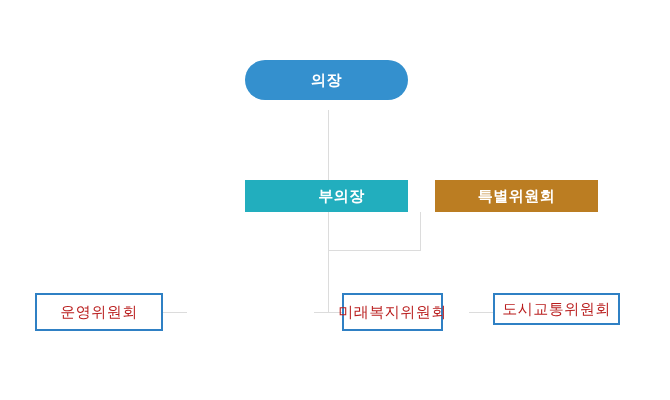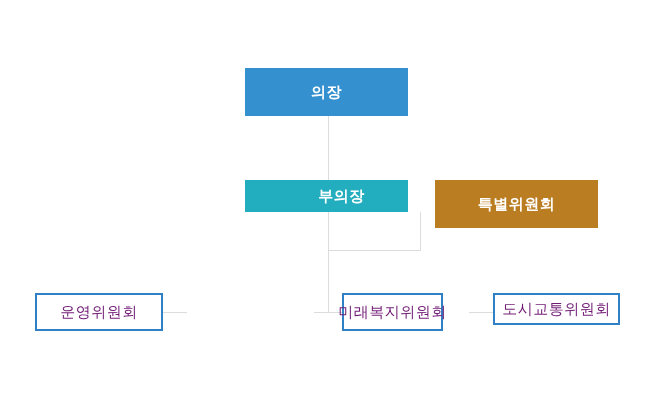--- a/index.html
+++ b/index.html
@@ -47,21 +47,21 @@
   }
   .node-vice {
     background: #22aebe;
   }
   .node-special {
     background: #bb7d22;
   }
   .node-committee {
     background: #ffffff;
     border: 2px solid #2f80c4;
-    color: #701a75;
+    color: #b91c1c;
     font-weight: normal;
     font-size: 15px;
   }
 </style>
 </head>
 <body>
 
 <div id="org-chart">
 
   <div class="conn conn-v" style="left:328px; top:110px; height:70px;"></div>
@@ -71,25 +71,25 @@
   <div class="conn conn-h" style="left:328px; top:250px; width:93px;"></div>
 
   <div class="conn conn-v" style="left:420px; top:212px; height:39px;"></div>
 
   <div class="conn conn-v" style="left:328px; top:250px; height:62px;"></div>
 
   <div class="conn conn-h" style="left:163px; top:312px; width:24px;"></div>
   <div class="conn conn-h" style="left:314px; top:312px; width:28px;"></div>
   <div class="conn conn-h" style="left:469px; top:312px; width:24px;"></div>
 
-  <div class="node node-filled node-chair" style="left:245px; top:68px; width:163px; height:48px;">의장</div>
+  <div class="node node-filled node-chair" style="left:245px; top:60px; width:163px; height:40px;border-radius:20px;">의장</div>
 
   <div class="node node-filled node-vice" style="left:245px; top:180px; width:163px; height:32px;padding-left:30px;">부의장</div>
 
-  <div class="node node-filled node-special" style="left:435px; top:180px; width:163px; height:48px;">특별위원회</div>
+  <div class="node node-filled node-special" style="left:435px; top:180px; width:163px; height:32px;">특별위원회</div>
 
   <div class="node node-committee" style="left:35px; top:293px; width:128px; height:38px;">운영위원회</div>
 
 
   <div class="node node-committee" style="left:342px; top:293px; width:101px; height:38px;">미래복지위원회</div>
 
   <div class="node node-committee" style="left:493px; top:293px; width:127px; height:32px;">도시교통위원회</div>
 
 </div>
 

